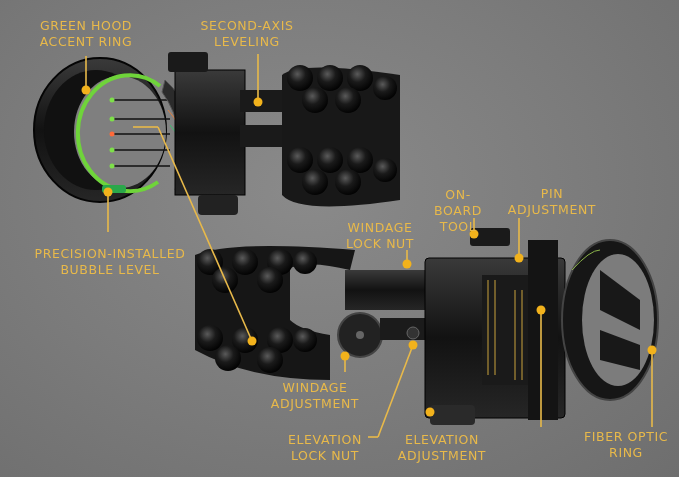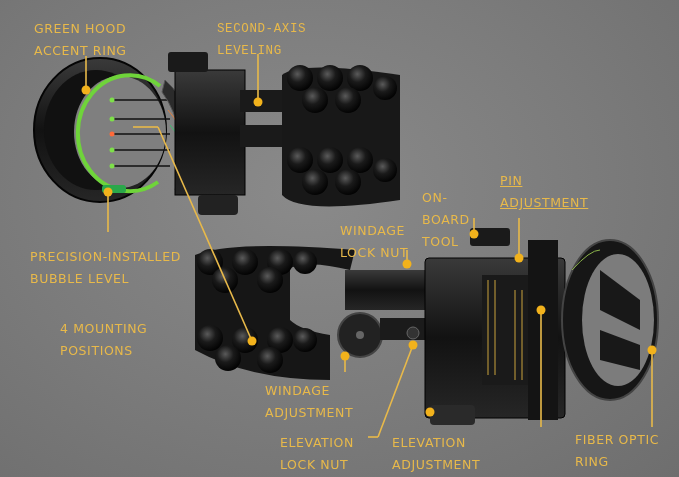--- a/index.html
+++ b/index.html
@@ -7,23 +7,23 @@
     width:679px; height:477px; overflow:hidden;
     background: radial-gradient(ellipse at 45% 40%, #8a8a8a 0%, #7b7b7b 55%, #6e6e6e 100%);
     font-family: "DejaVu Sans", sans-serif;
     position:relative;
   }
   .stage { position:absolute; left:0; top:0; width:679px; height:477px; }
   .label {
     position:absolute;
     color:#e8b94a;
     font-size:12.5px;
-    line-height:22px;
+    line-height:16px;
     letter-spacing:0.6px;
-    text-align:left;
+    text-align:center;
     white-space:pre-line;
     font-weight:normal;
     text-transform:uppercase;
   }
   svg.overlay { position:absolute; left:0; top:0; }
 </style>
 </head>
 <body>
 
 <div class="stage">
@@ -165,32 +165,30 @@
       <circle cx="345" cy="356" r="4.5"></circle>
       <circle cx="413" cy="345" r="4.5"></circle>
       <circle cx="430" cy="412" r="4.5"></circle>
       <circle cx="541" cy="310" r="4.5"></circle>
       <circle cx="652" cy="350" r="4.5"></circle>
     </g>
   </svg>
 
   <div class="label" style="left:34px; top:18px; width:104px;">GREEN HOOD
 ACCENT RING</div>
-  <div class="label" style="left:217px; top:18px; width:104px;font-family:Liberation Mono, monospace;">SECOND-AXIS
+  <div class="label" style="left:195px; top:18px; width:104px;">SECOND-AXIS
 LEVELING</div>
   <div class="label" style="left:422px; top:187px; width:72px;">ON-BOARD
 TOOL</div>
   <div class="label" style="left:30px; top:246px; width:160px;">PRECISION-INSTALLED
 BUBBLE LEVEL</div>
-  <div class="label" style="left:500px; top:170px; width:104px;text-decoration:underline;">PIN
+  <div class="label" style="left:500px; top:186px; width:104px;">PIN
 ADJUSTMENT</div>
   <div class="label" style="left:340px; top:220px; width:80px;">WINDAGE
 LOCK NUT</div>
-  <div class="label" style="left:60px; top:318px; width:100px;">4 MOUNTING
-POSITIONS</div>
   <div class="label" style="left:265px; top:380px; width:100px;">WINDAGE
 ADJUSTMENT</div>
   <div class="label" style="left:280px; top:432px; width:90px;">ELEVATION
 LOCK NUT</div>
   <div class="label" style="left:392px; top:432px; width:100px;">ELEVATION
 ADJUSTMENT</div>
   <div class="label" style="left:575px; top:429px; width:102px;">FIBER OPTIC
 RING</div>
 
 </div>

